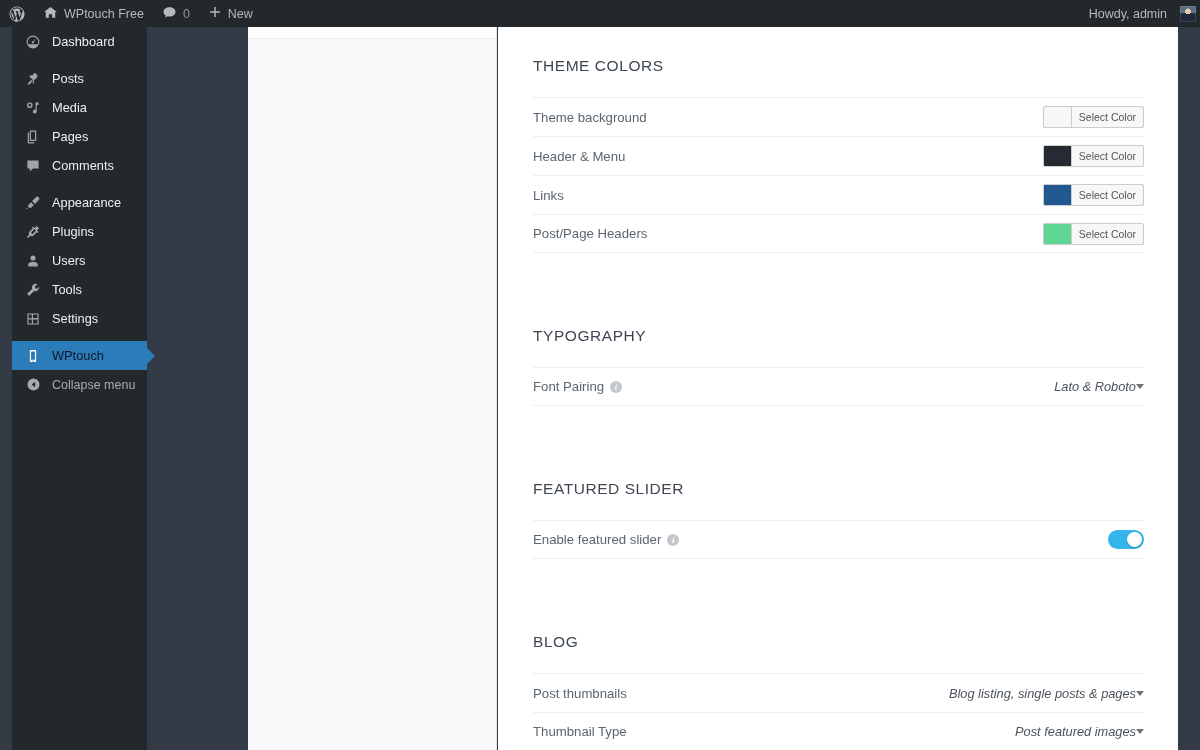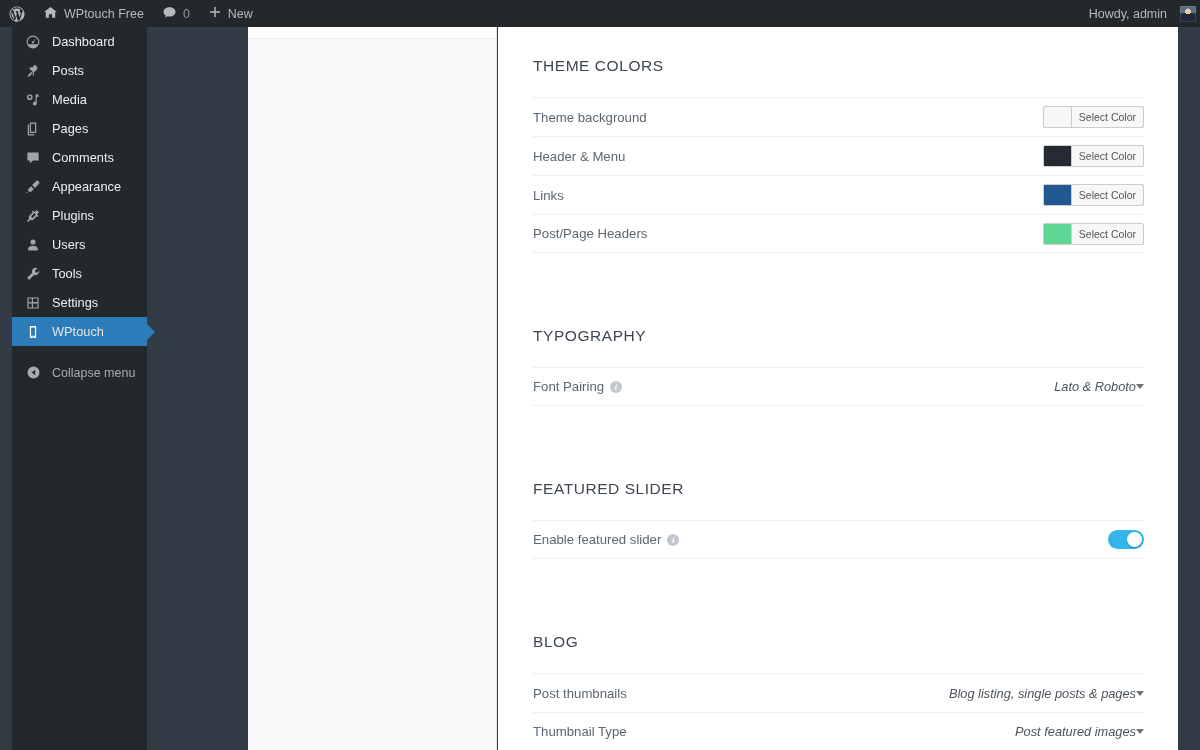--- a/index.html
+++ b/index.html
@@ -49,33 +49,33 @@
     display: flex; align-items: center;
     height: 29px; padding-left: 11px;
     color: #eee; font-size: 12.8px;
     position: relative;
   }
   .menu-item .mi-ic {
     width: 20px; height: 20px; margin-right: 9px;
     display: flex; align-items: center; justify-content: center;
     color: #a0a5aa; flex: 0 0 20px;
   }
-  .menu-item.separated { }
+  .menu-item.separated { margin-top: 8px; }
   .menu-item.current {
-    background: #2b7cb8; color: #e5e5e5;
+    background: #2b7cb8; color: #0f172a;
   }
   .menu-item.current .mi-ic { color: #fff; }
   .menu-item.current::after {
     content: ""; position: absolute; right: -8px; top: 50%;
     margin-top: -8px;
     border-style: solid; border-width: 8px 0 8px 8px;
     border-color: transparent transparent transparent #2b7cb8;
   }
   .menu-item.collapse {
-    color: #a7aaad; font-size: 12.5px; margin-top: 12px;
+    color: #a7aaad; font-size: 12.5px; margin-top: 0;
   }
   .menu-item.collapse .mi-ic { color: #a7aaad; }
 
   
   #gutter {
     position: absolute; top: 27px; left: 135px;
     width: 113px; height: 723px;
     background: #333b47;
   }
   #leftpanel {

